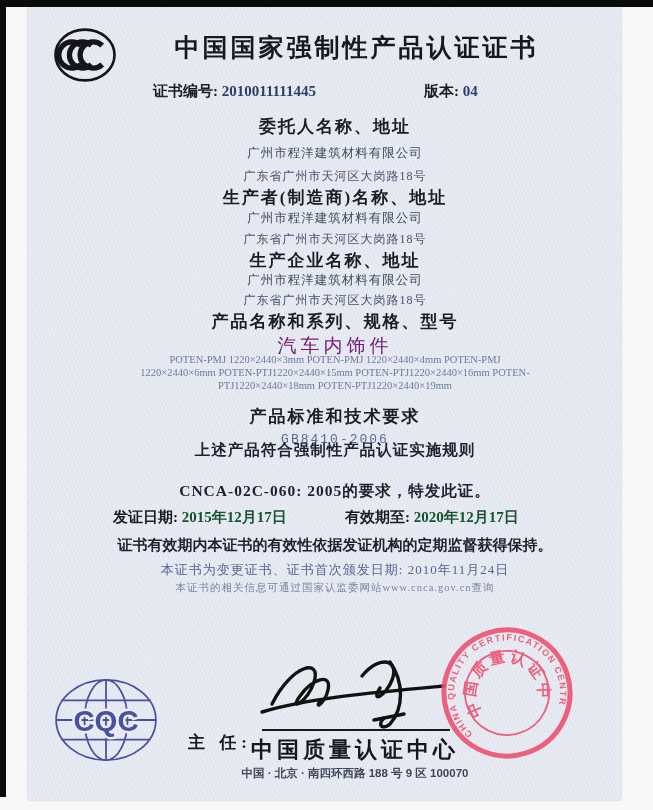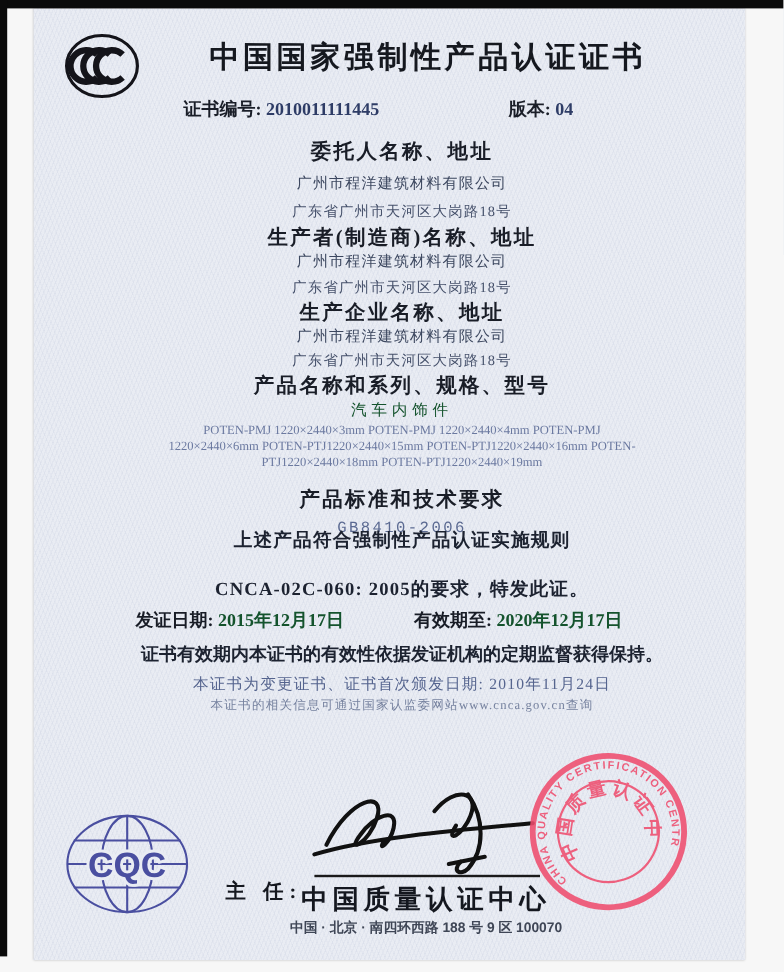--- a/index.html
+++ b/index.html
@@ -23,21 +23,21 @@
   .center-row{position:absolute;left:50px;width:570px;text-align:center;}
   .title{
     font-size:25px;font-weight:bold;letter-spacing:3px;color:#15181f;
     left:60px;width:593px;text-align:center;
   }
   .certline{font-size:15px;font-weight:bold;color:#1a1e28;}
   .certline .val{color:#2e3c66;}
   .sec-heading{font-size:17px;font-weight:bold;letter-spacing:2px;color:#191d27;}
   .co-line{font-size:12.5px;color:#3c475f;letter-spacing:1px;}
   .addr-line{font-size:12px;color:#46516b;letter-spacing:1px;}
-  .product-name{font-size:13px;color:#14532d;letter-spacing:4px;}
+  .product-name{font-size:19px;color:#701a75;letter-spacing:4px;}
   .spec-line{font-size:10.5px;line-height:13px;color:#6b79a0;font-family:Liberation Serif, serif;}
   .gb-line{font-size:13px;color:#5b6a92;letter-spacing:2px;}
   .decl{font-size:15.5px;font-weight:bold;color:#1c2230;letter-spacing:1px;}
   .datespan{font-size:15px;font-weight:bold;color:#181c26;}
   .datespan .val{color:#14532d;}
   .maintain{font-size:15px;font-weight:bold;color:#1c2230;}
   .change{font-size:13px;color:#55648e;letter-spacing:1px;}
   .query{font-size:10.5px;color:#76829f;letter-spacing:1px;}
   .director{font-size:17px;font-weight:bold;letter-spacing:5px;color:#15181f;margin-top:35px;}
   .sig-underline{border-bottom:2px solid #1a1a1a;}

